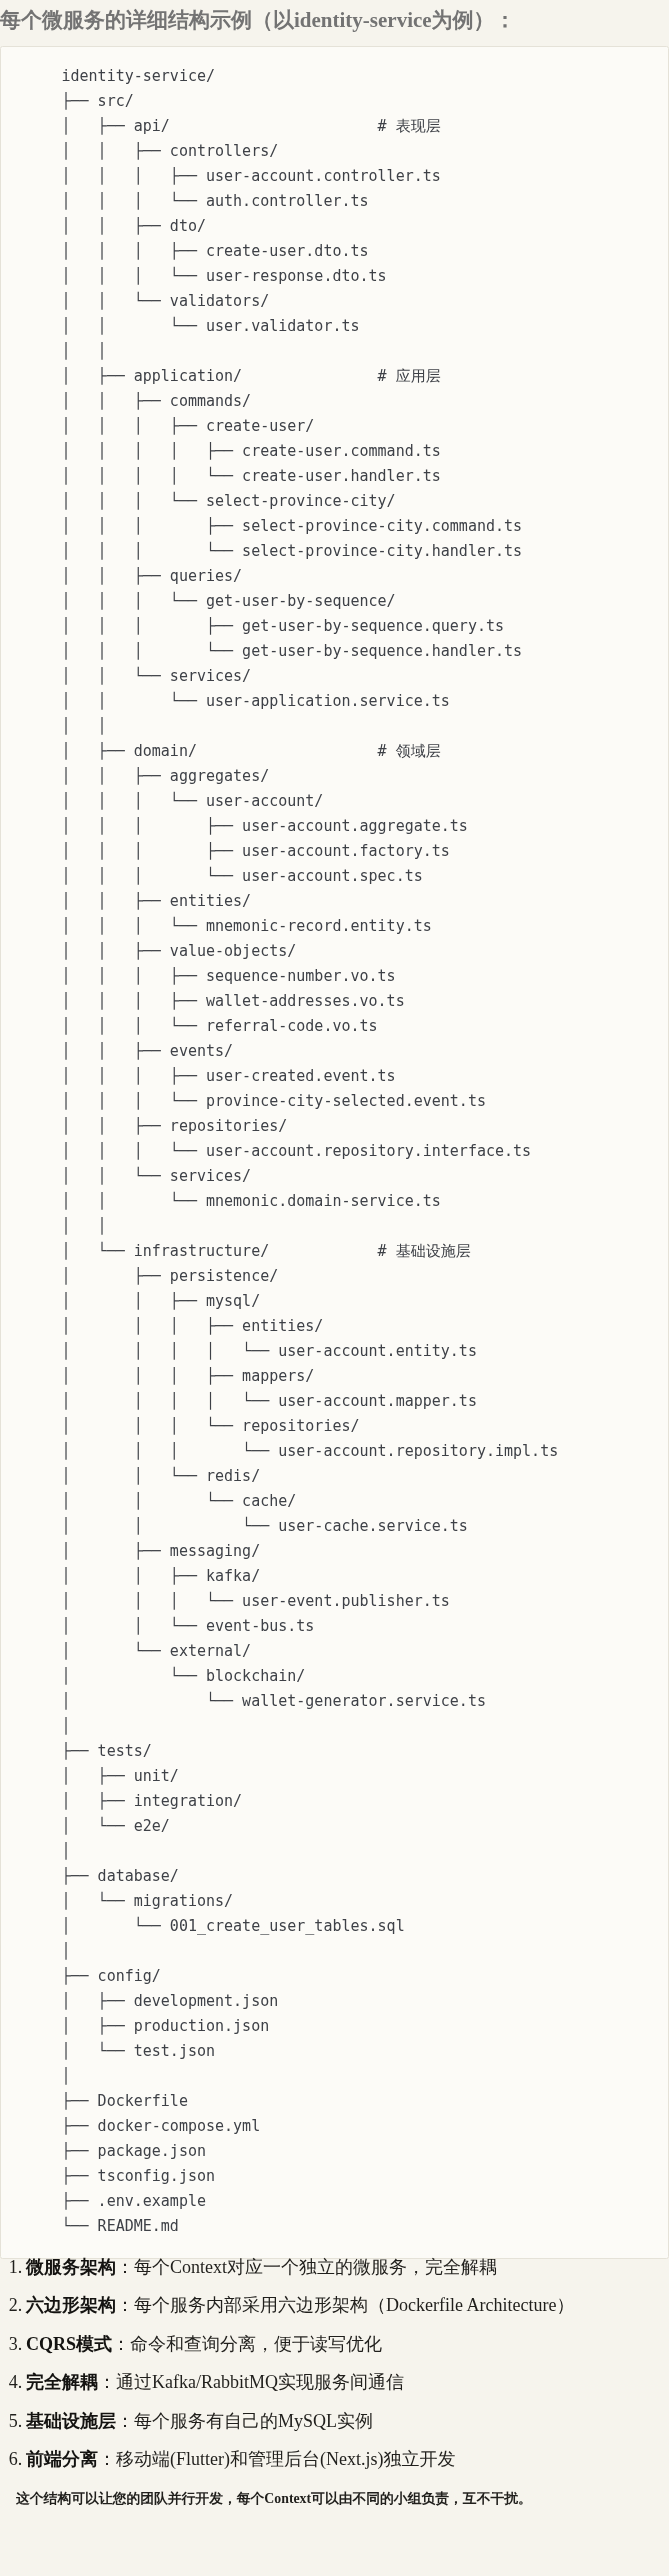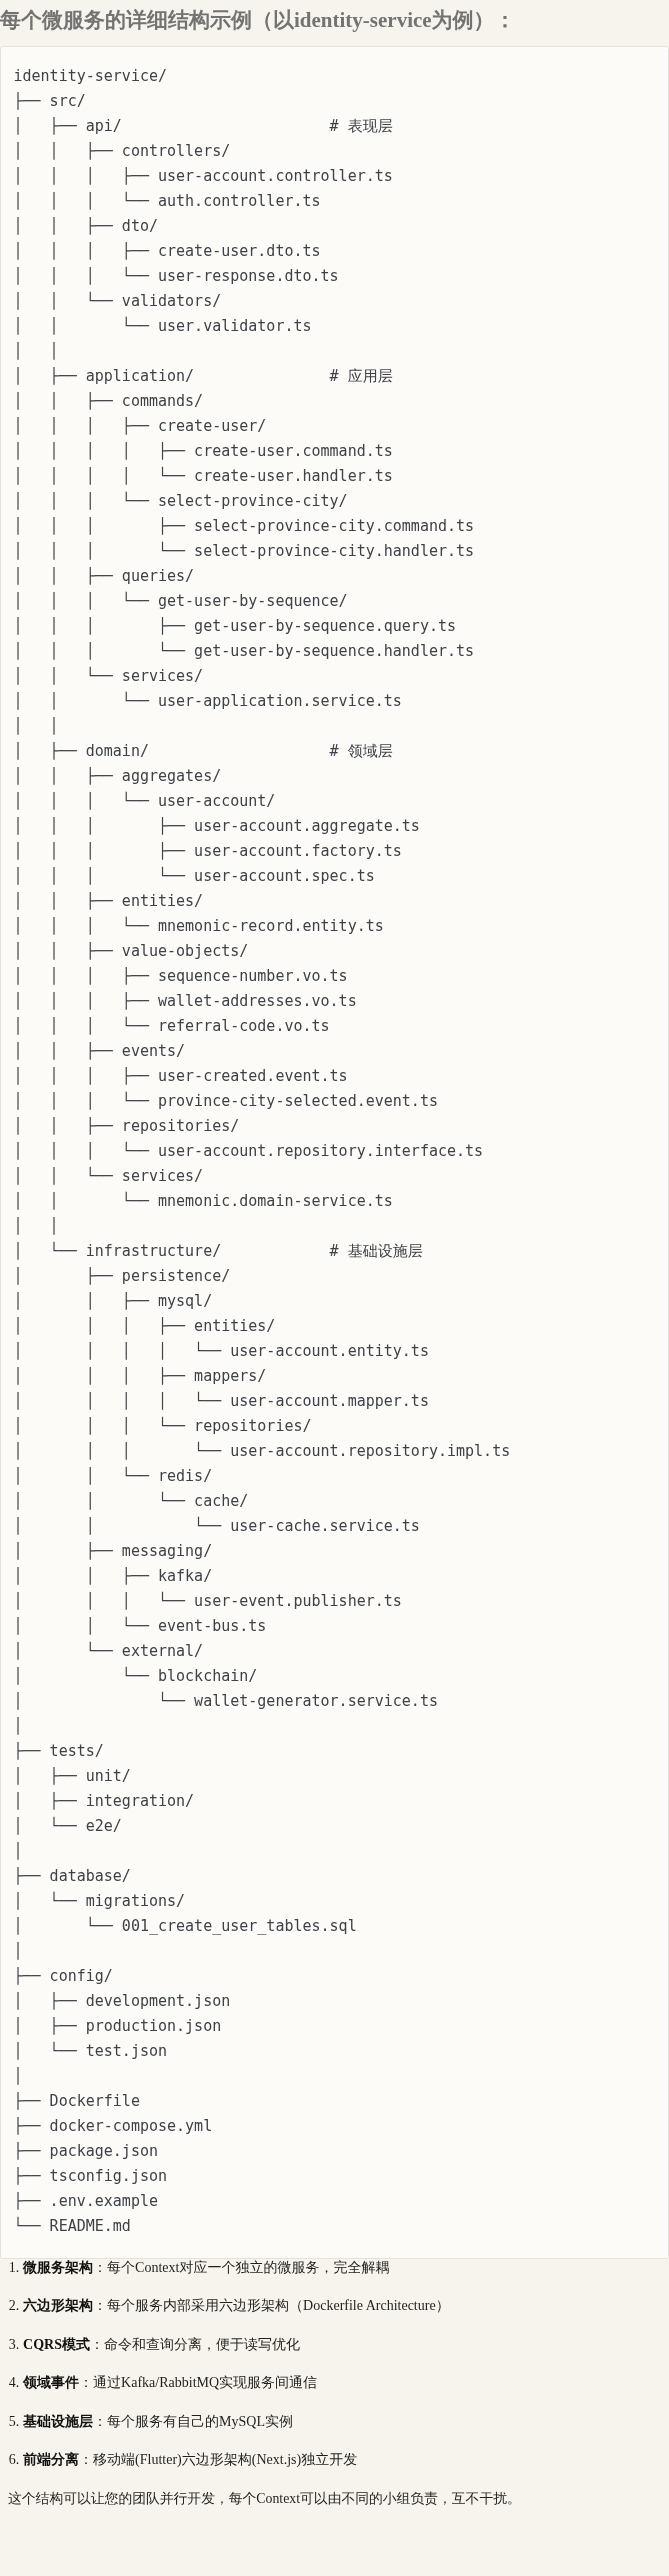--- a/index.html
+++ b/index.html
@@ -28,49 +28,51 @@
     margin: 0;
     overflow: hidden;
   }
   .code-block code {
     font-family: "DejaVu Sans Mono", "Liberation Mono", monospace;
     font-size: 15px;
     line-height: 25px;
     color: #3E4147;
     white-space: pre;
     display: block;
+    margin-left: 48px;
   }
 
   .notes-heading {
     font-size: 21px;
     line-height: 1.2;
     font-weight: 700;
     color: #171614;
     margin: 19.4px 0 17.5px 0;
   }
 
   .notes-list {
     list-style: none;
     margin: 0;
     padding: 0 0 0 8.8px;
   }
   .notes-list li {
-    font-size: 14px;
+    font-size: 18px;
     line-height: 17.5px;
     margin: 0 0 21px 0;
     color: #201F1C;
   }
   .notes-list .num { margin-right: 3.8px; }
   .notes-list strong { font-weight: 700; color: #141311; }
 
   .closing-paragraph {
     font-size: 13.8px;
     line-height: 17.5px;
-    margin: 8px;
+    margin: 16px;
     color: #201F1C;
+    font-weight: bold;
   }
 </style>
 </head>
 <body>
 
 <div class="page">
 
   <h1 class="doc-title">每个微服务的详细结构示例（以identity-service为例）：</h1>
 
   <pre class="code-block"><code>identity-service/
@@ -159,21 +161,21 @@
 ├── package.json
 ├── tsconfig.json
 ├── .env.example
 └── README.md</code></pre>
 
 
   <ol class="notes-list">
     <li><span class="num">1.</span><strong>微服务架构</strong><span>：每个Context对应一个独立的微服务，完全解耦</span></li>
     <li><span class="num">2.</span><strong>六边形架构</strong><span>：每个服务内部采用六边形架构（Dockerfile Architecture）</span></li>
     <li><span class="num">3.</span><strong>CQRS模式</strong><span>：命令和查询分离，便于读写优化</span></li>
-    <li><span class="num">4.</span><strong>领域事件</strong><span>：通过Kafka/RabbitMQ实现服务间通信</span></li>
+    <li><span class="num">4.</span><strong>完全解耦</strong><span>：通过Kafka/RabbitMQ实现服务间通信</span></li>
     <li><span class="num">5.</span><strong>基础设施层</strong><span>：每个服务有自己的MySQL实例</span></li>
-    <li><span class="num">6.</span><strong>前端分离</strong><span>：移动端(Flutter)六边形架构(Next.js)独立开发</span></li>
+    <li><span class="num">6.</span><strong>前端分离</strong><span>：移动端(Flutter)和管理后台(Next.js)独立开发</span></li>
   </ol>
 
   <p class="closing-paragraph">这个结构可以让您的团队并行开发，每个Context可以由不同的小组负责，互不干扰。</p>
 
 </div>
 
 
 </body></html>

